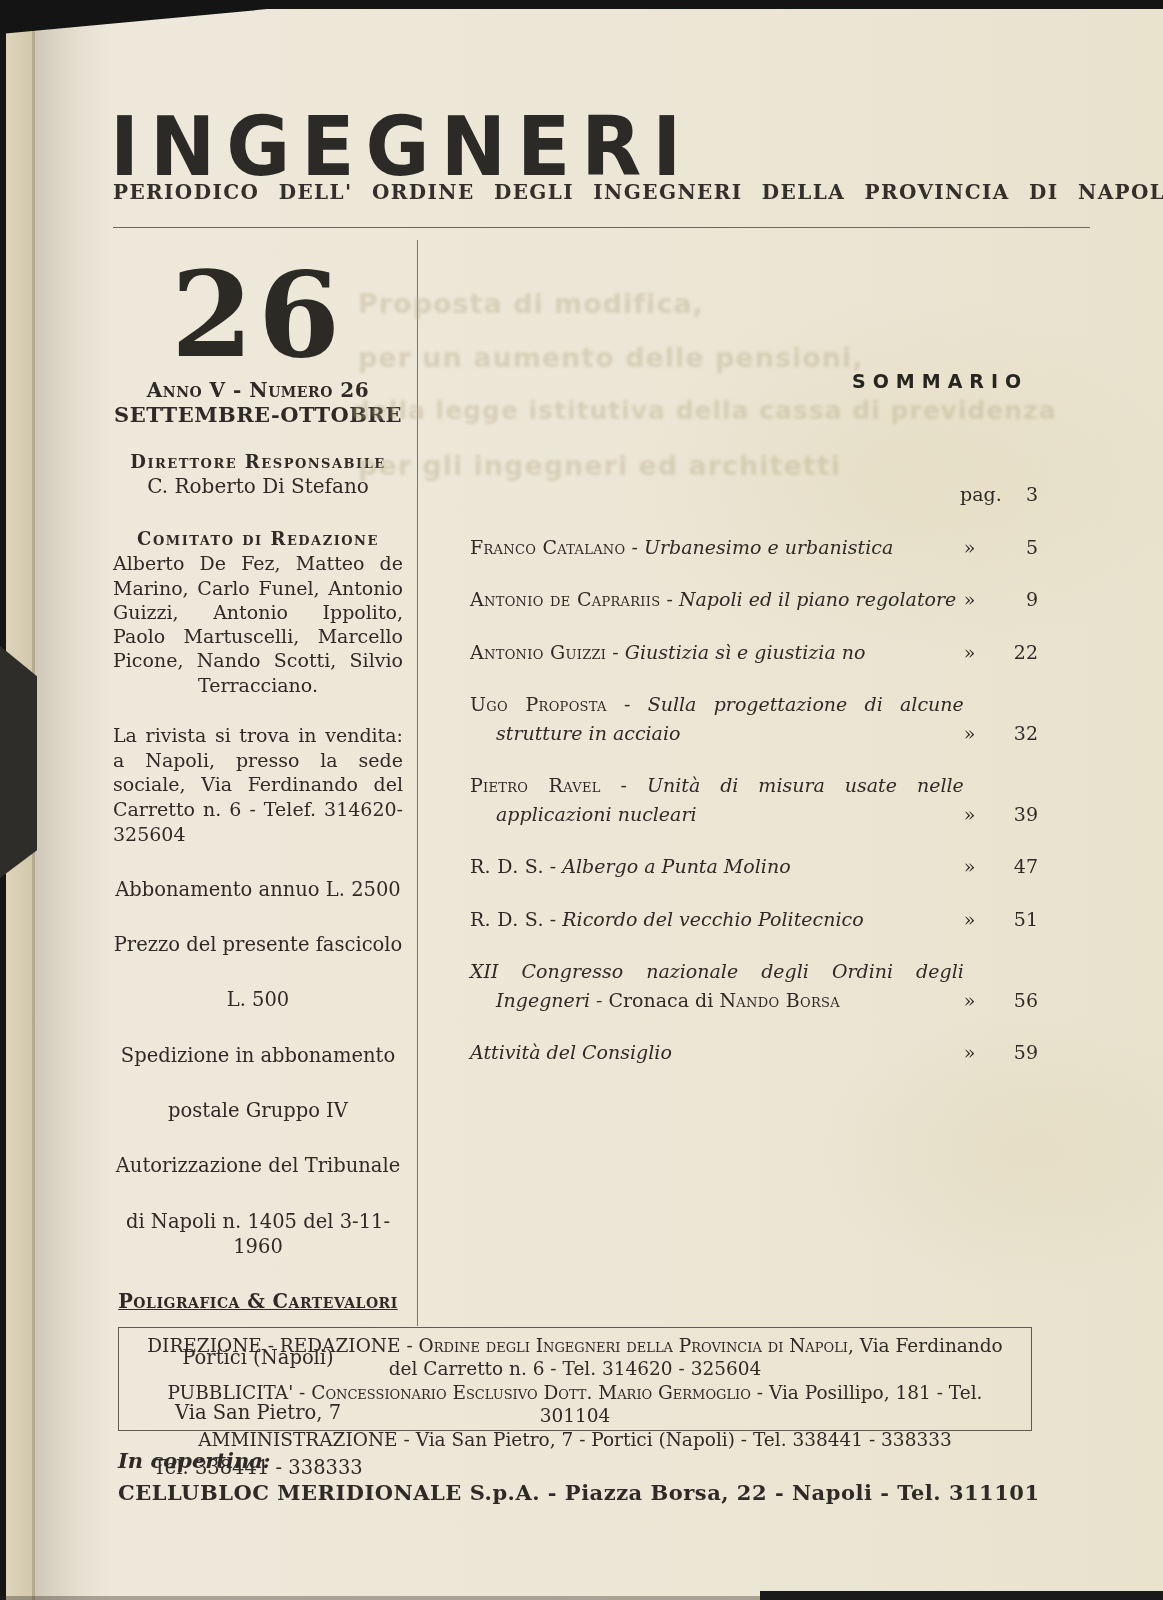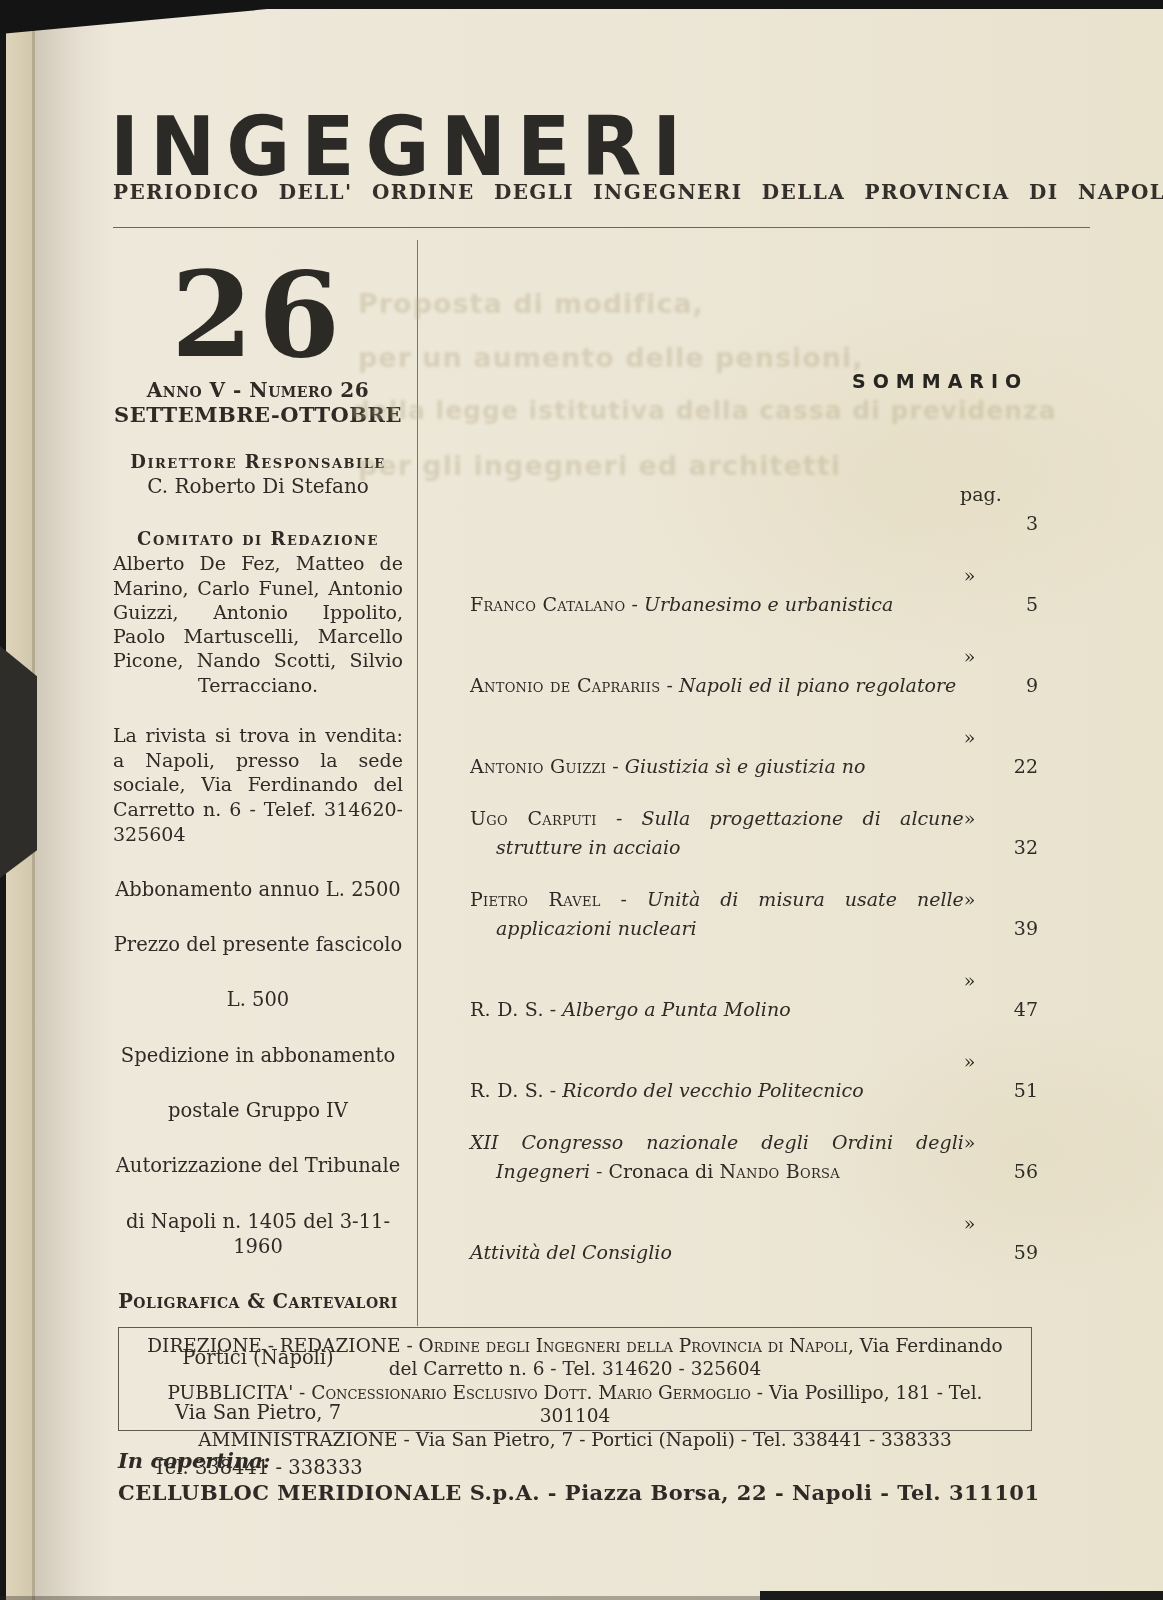--- a/index.html
+++ b/index.html
@@ -60,36 +60,36 @@
   .center-line{text-align:center;font-size:19.5px;line-height:1.3;margin-top:30px;}
   .direttore-name{margin-top:2px;text-align:center;font-size:20px;}
   .comitato-label{margin-top:30px;}
   .comitato-names{margin-top:2px;text-align:justify;text-align-last:center;
     font-size:19px;line-height:1.28;}
   .vendita{margin-top:26px;}
   .abbonamento{margin-top:26px;}
   .spedizione{margin-top:18px;}
   .autorizzazione{margin-top:14px;}
   .printer{margin-top:20px;}
-  .printer-name{font-variant:small-caps;font-weight:600;letter-spacing:0.5px;}
+  .printer-name{font-variant:small-caps;font-weight:600;letter-spacing:0.5px;text-decoration:underline;}
 
   
   .sommario-heading{
     position:absolute;left:852px;top:370px;
     font-family:"DejaVu Sans", sans-serif;font-weight:bold;
     font-size:19px;letter-spacing:7px;color:#27251f;
   }
   .toc-list{position:absolute;left:470px;top:480px;width:568px;}
   .toc-row{display:flex;align-items:flex-end;margin-bottom:24px;}
   .toc-text{width:492px;font-size:19px;line-height:1.5;
     text-indent:-26px;padding-left:26px;text-align:justify;}
   .toc-author{font-variant:small-caps;letter-spacing:0.3px;}
   .toc-title{font-style:italic;}
   .toc-ref{margin-left:auto;width:78px;display:flex;justify-content:space-between;
-    font-size:19px;line-height:1.5;flex-direction:column;}
+    font-size:19px;line-height:1.5;}
   .ref-num{text-align:right;}
 
   
   .ghost{position:absolute;font-family:"DejaVu Sans", sans-serif;font-weight:bold;
     color:#b9ae8b;opacity:0.42;filter:blur(1.4px);font-size:27px;letter-spacing:1px;
     white-space:nowrap;}
   .ghost1{left:358px;top:288px;}
   .ghost2{left:358px;top:342px;}
   .ghost3{left:352px;top:396px;font-size:25px;}
   .ghost4{left:358px;top:450px;}
@@ -195,21 +195,21 @@
 
   <div class="toc-row">
     <div class="toc-text"><span class="toc-author">Antonio Guizzi</span><span> - </span><span class="toc-title">Giustizia sì e giustizia no</span></div>
     <div class="toc-ref">
         <span class="ref-sym">»</span>
         <span class="ref-num">22</span>
       </div>
   </div>
 
   <div class="toc-row">
-    <div class="toc-text"><span class="toc-author">Ugo Carputi</span><span> - </span><span class="toc-title">Sulla progettazione di alcune strutture in acciaio</span></div>
+    <div class="toc-text"><span class="toc-author">Ugo Proposta</span><span> - </span><span class="toc-title">Sulla progettazione di alcune strutture in acciaio</span></div>
     <div class="toc-ref">
         <span class="ref-sym">»</span>
         <span class="ref-num">32</span>
       </div>
   </div>
 
   <div class="toc-row">
     <div class="toc-text"><span class="toc-author">Pietro Ravel</span><span> - </span><span class="toc-title">Unità di misura usate nelle applicazioni nucleari</span></div>
     <div class="toc-ref">
         <span class="ref-sym">»</span>

